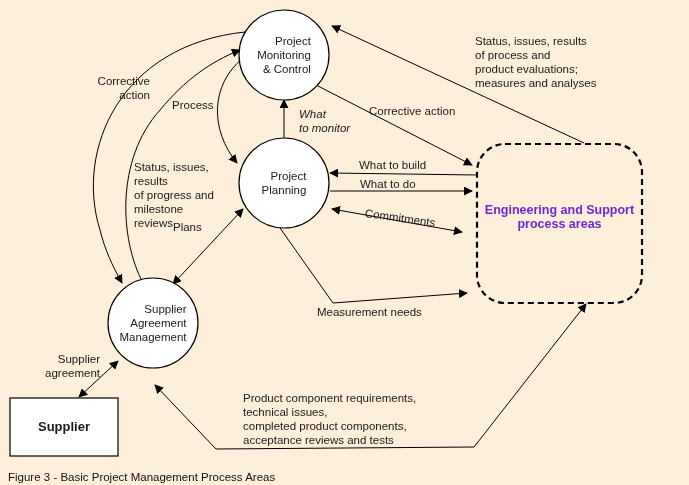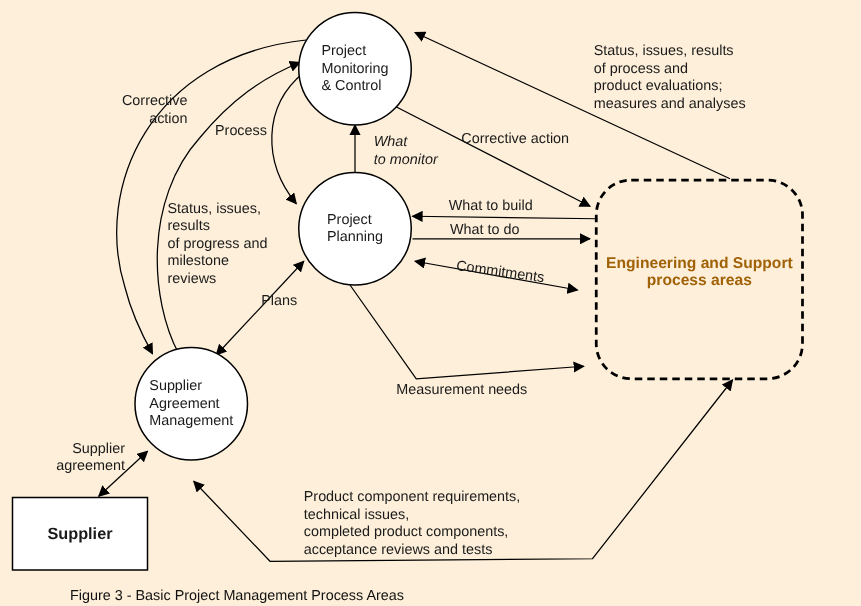--- a/index.html
+++ b/index.html
@@ -16,43 +16,42 @@
       position: absolute;
       font-size: 11.5px;
       line-height: 14px;
       white-space: pre;
       color: #1a1a1a;
     }
     .node-text {
       position: absolute;
       font-size: 11.5px;
       line-height: 14px;
-      text-align: left;
+      text-align: right;
       white-space: pre;
       display: flex; align-items: center; justify-content: center;
     }
     .eng-text {
       position: absolute;
       font-size: 12.5px;
       font-weight: bold;
       line-height: 14px;
       text-align: center;
       white-space: pre;
-      color: #a16207;
+      color: #6d28d9;
     }
     .supplier-text {
       font-size: 13px;
       font-weight: bold;
     }
     .caption {
       position: absolute;
       left: 8px; top: 471px;
       font-size: 11.5px;
       color: #111;
-      margin-left: 48px;
     }
   </style>
 </head>
 <body>
 
 <svg class="diagram" width="689" height="485" viewBox="0 0 689 485">
   <defs>
     <marker id="ah" viewBox="0 0 10 10" refX="9" refY="5" markerWidth="9" markerHeight="9" orient="auto-start-reverse" markerUnits="userSpaceOnUse">
       <path d="M0,0 L10,5 L0,10 z" fill="#000"></path>
     </marker>
@@ -115,21 +114,21 @@
 product evaluations;
 measures and analyses</div>
 <div class="lbl" style="left:134px; top:160px;">Status, issues,
 results
 of progress and
 milestone
 reviews</div>
 <div class="lbl" style="left:359px; top:158px;">What to build</div>
 <div class="lbl" style="left:360px; top:177px;">What to do</div>
 <div class="lbl" style="left:366px; top:206px; transform:rotate(8deg); transform-origin:left top;">Commitments</div>
-<div class="lbl" style="left:173px; top:234px;margin-left:36px;">Plans</div>
+<div class="lbl" style="left:173px; top:220px;">Plans</div>
 <div class="lbl" style="left:317px; top:305px;">Measurement needs</div>
 <div class="lbl" style="left:38px; top:352px; text-align:right; width:62px;">Supplier
 agreement</div>
 <div class="lbl" style="left:243px; top:391px;">Product component requirements,
 technical issues,
 completed product components,
 acceptance reviews and tests</div>
 
 <div class="caption">Figure 3 - Basic Project Management Process Areas</div>
 

